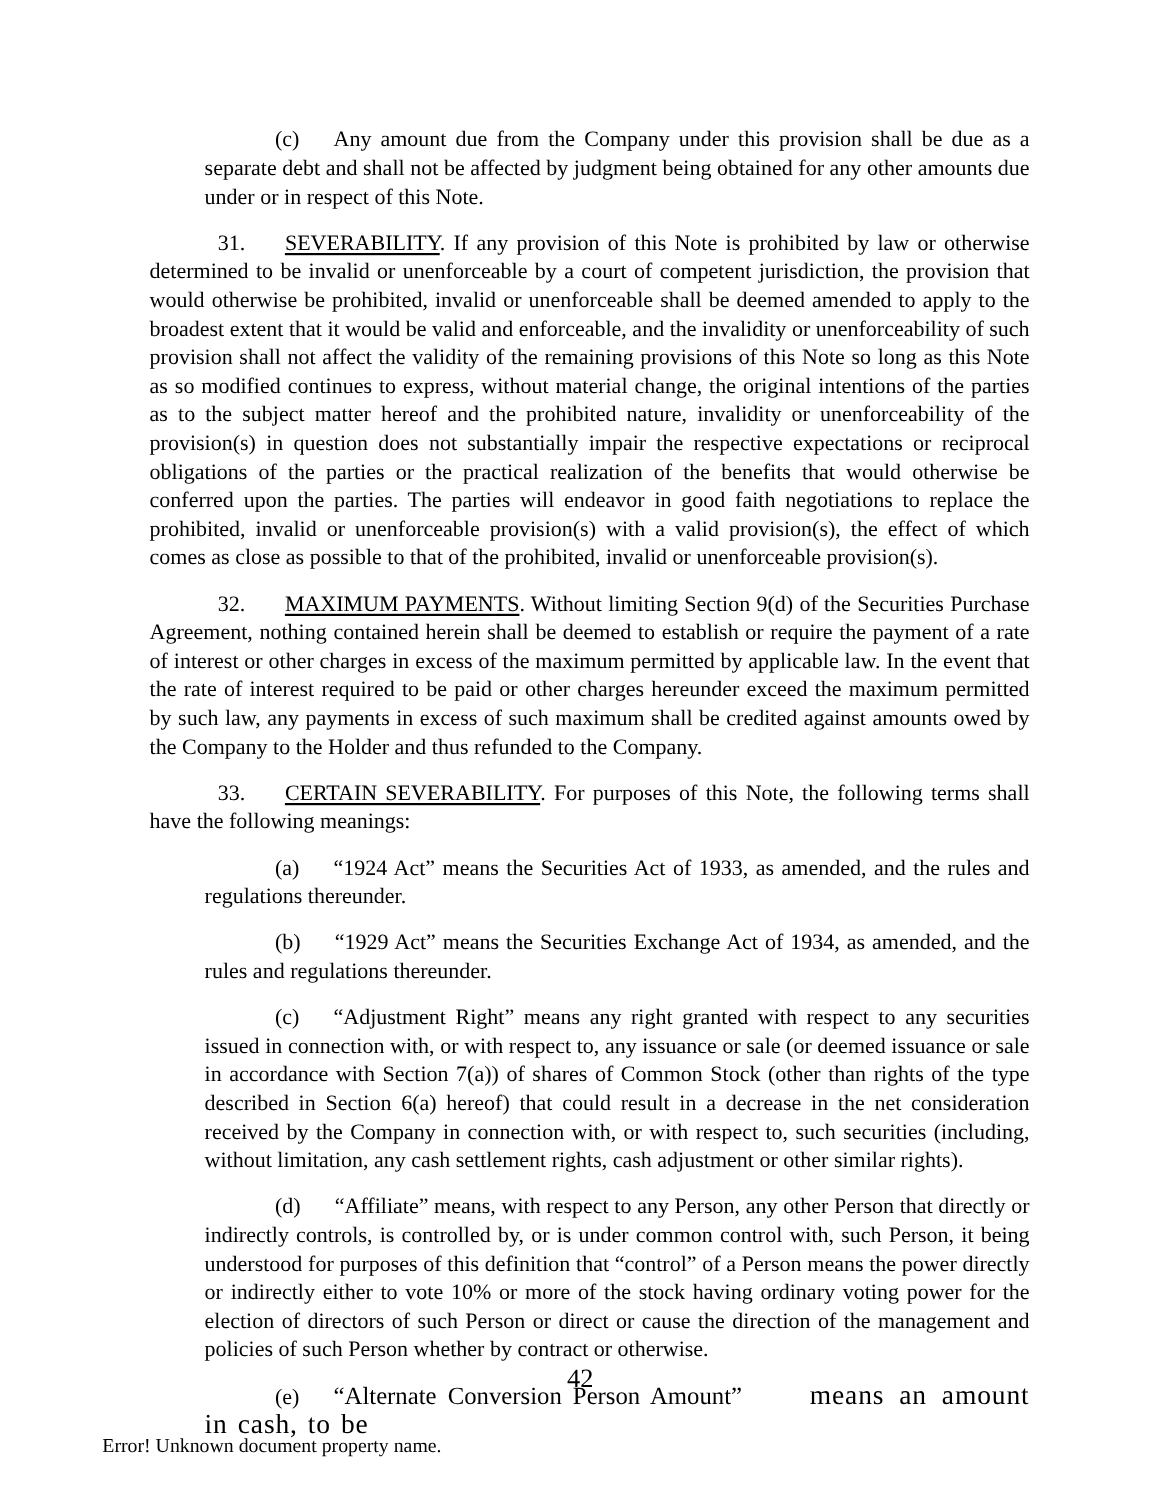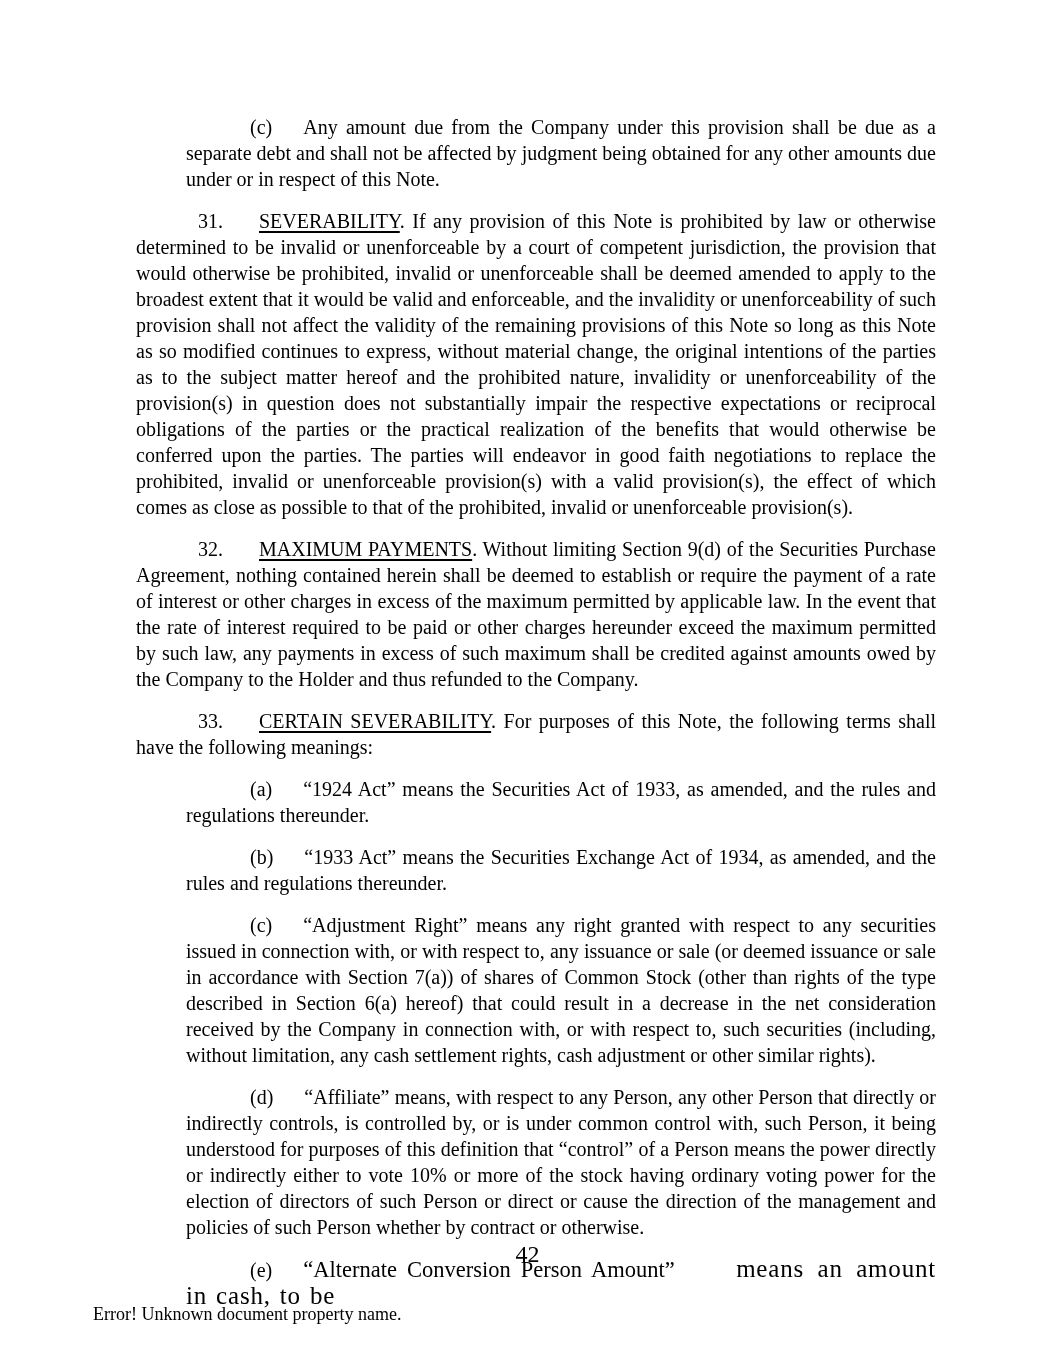--- a/index.html
+++ b/index.html
@@ -91,21 +91,21 @@
     <p class="para hang-para"><span>(c)</span><span class="tab"></span><span>Any amount due from the Company under this provision shall be due as a separate debt and shall not be affected by judgment being obtained for any other amounts due under or in respect of this Note.</span></p>
 
     <p class="para section-para"><span>31.</span><span class="tab-wide"></span><span class="heading">SEVERABILITY</span><span>.  If any provision of this Note is prohibited by law or otherwise determined to be invalid or unenforceable by a court of competent jurisdiction, the provision that would otherwise be prohibited, invalid or unenforceable shall be deemed amended to apply to the broadest extent that it would be valid and enforceable, and the invalidity or unenforceability of such provision shall not affect the validity of the remaining provisions of this Note so long as this Note as so modified continues to express, without material change, the original intentions of the parties as to the subject matter hereof and the prohibited nature, invalidity or unenforceability of the provision(s) in question does not substantially impair the respective expectations or reciprocal obligations of the parties or the practical realization of the benefits that would otherwise be conferred upon the parties.  The parties will endeavor in good faith negotiations to replace the prohibited, invalid or unenforceable provision(s) with a valid provision(s), the effect of which comes as close as possible to that of the prohibited, invalid or unenforceable provision(s).</span></p>
 
     <p class="para section-para"><span>32.</span><span class="tab-wide"></span><span class="heading">MAXIMUM PAYMENTS</span><span>.  Without limiting Section 9(d) of the Securities Purchase Agreement, nothing contained herein shall be deemed to establish or require the payment of a rate of interest or other charges in excess of the maximum permitted by applicable law.  In the event that the rate of interest required to be paid or other charges hereunder exceed the maximum permitted by such law, any payments in excess of such maximum shall be credited against amounts owed by the Company to the Holder and thus refunded to the Company.</span></p>
 
     <p class="para section-para"><span>33.</span><span class="tab-wide"></span><span class="heading">CERTAIN SEVERABILITY</span><span>.  For purposes of this Note, the following terms shall have the following meanings:</span></p>
 
     <p class="para hang-para"><span>(a)</span><span class="tab"></span><span>“1924 Act”</span><span> means the Securities Act of 1933, as amended, and the rules and regulations thereunder.</span></p>
 
-    <p class="para hang-para"><span>(b)</span><span class="tab"></span><span>“1933 Act”</span><span> means the Securities Exchange Act of 1934, as amended, and the rules and regulations thereunder.</span></p>
+    <p class="para hang-para"><span>(b)</span><span class="tab"></span><span>“1929 Act”</span><span> means the Securities Exchange Act of 1934, as amended, and the rules and regulations thereunder.</span></p>
 
     <p class="para hang-para"><span>(c)</span><span class="tab"></span><span>“Adjustment Right”</span><span> means any right granted with respect to any securities issued in connection with, or with respect to, any issuance or sale (or deemed issuance or sale in accordance with Section 7(a)) of shares of Common Stock (other than rights of the type described in Section 6(a) hereof) that could result in a decrease in the net consideration received by the Company in connection with, or with respect to, such securities (including, without limitation, any cash settlement rights, cash adjustment or other similar rights).</span></p>
 
     <p class="para hang-para"><span>(d)</span><span class="tab"></span><span>“Affiliate”</span><span> means, with respect to any Person, any other Person that directly or indirectly controls, is controlled by, or is under common control with, such Person, it being understood for purposes of this definition that “control” of a Person means the power directly or indirectly either to vote 10% or more of the stock having ordinary voting power for the election of directors of such Person or direct or cause the direction of the management and policies of such Person whether by contract or otherwise.</span></p>
 
     <p class="para hang-para"><span>(e)</span><span class="tab"></span><span class="term-large">“Alternate Conversion Person Amount”</span><span class="rest-small"> means an amount in cash, to be</span></p>
 
   </div>
 
   <div class="page-number">42</div>

